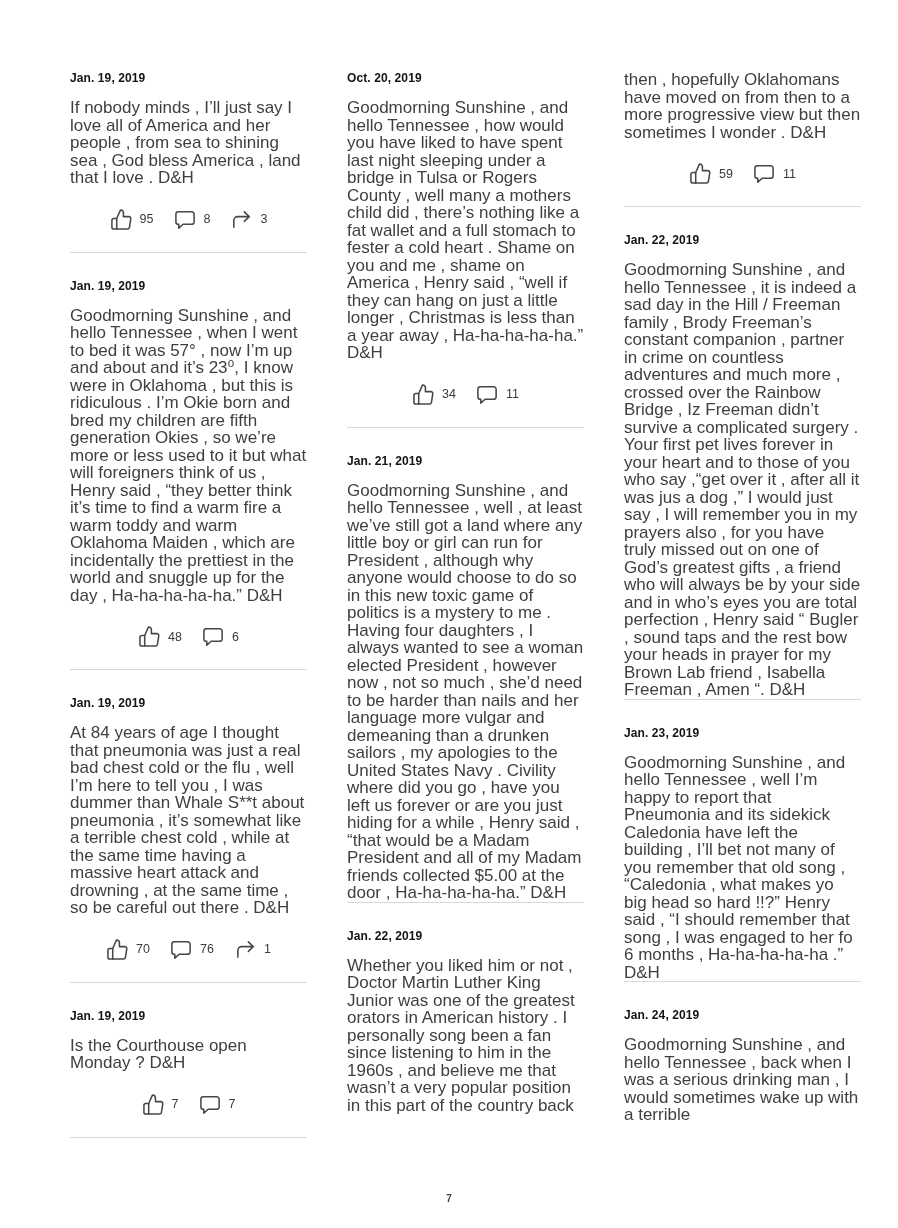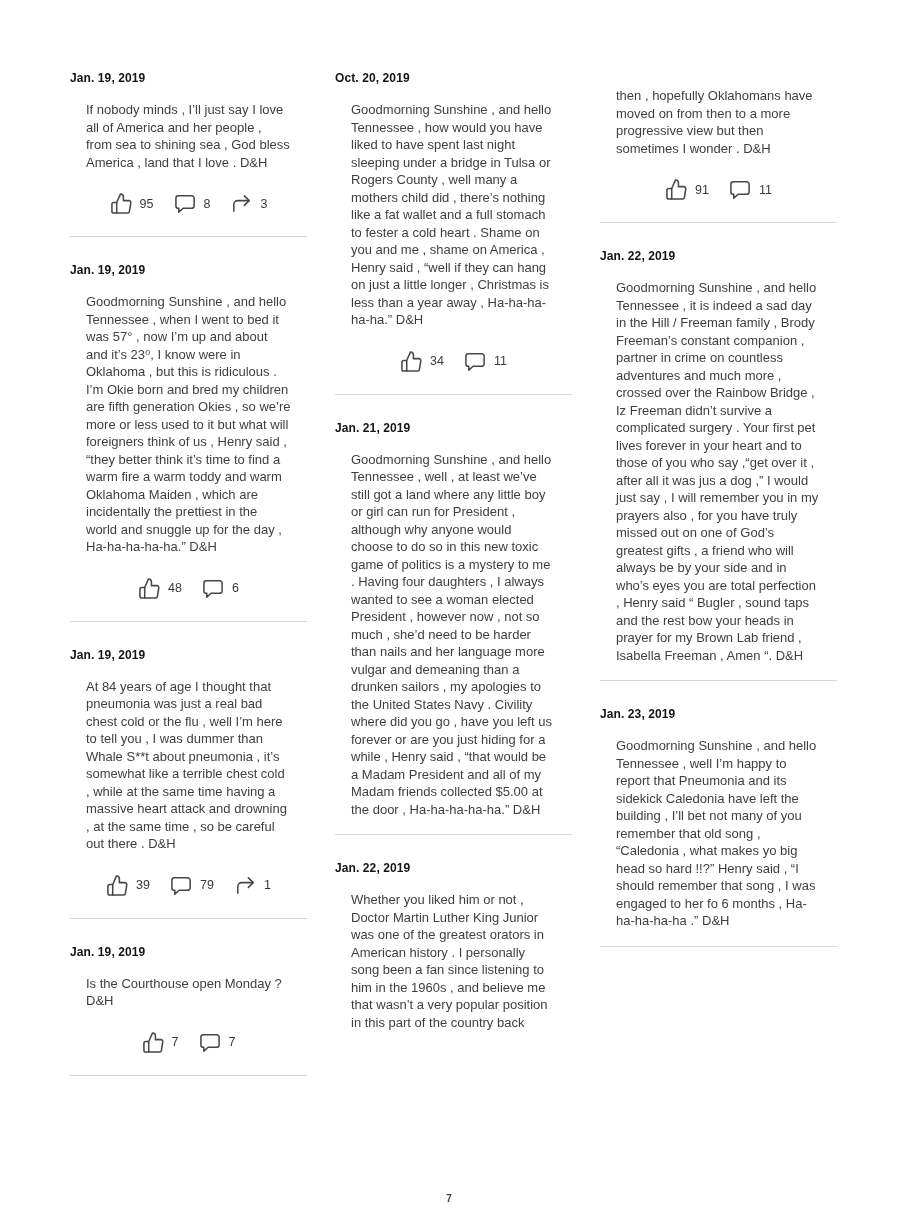--- a/index.html
+++ b/index.html
@@ -10,33 +10,33 @@
     height: 1228px;
     background: #ffffff;
     overflow: hidden;
     font-family: "Liberation Sans", "DejaVu Sans", sans-serif;
   }
   .columns {
     position: absolute;
     top: 71px;
     left: 70px;
     display: flex;
-    gap: 28px;
+    gap: 40px;
   }
   .col { width: 237px; flex: 0 0 237px; }
   .post-date {
     margin: 0 0 14px 0;
     font-size: 12px;
     font-weight: 700;
     color: #141414;
     letter-spacing: 0.1px;
   }
   .post-body {
-    margin: 16px;
-    font-size: 13px;
+    margin: 0;
+    font-size: 17px;
     line-height: 17.5px;
     color: #3f3f3f;
   }
   .engagement {
     display: flex;
     align-items: center;
     justify-content: center;
     gap: 20px;
     margin: 21px 0 21px 0;
   }
@@ -128,29 +128,29 @@
     <h3 class="post-date">Jan. 19, 2019</h3>
     <p class="post-body">At 84 years of age I thought that pneumonia was just a real bad chest cold or the flu , well I’m here to tell you , I was dummer than Whale S**t about pneumonia , it’s somewhat like a terrible chest cold , while at the same time having a massive heart attack and drowning , at the same time , so be careful out there . D&amp;H</p>
     <div class="engagement">
             <span class="stat">
               <span class="icon">
                 <svg viewBox="0 0 24 24" fill="none" stroke="currentColor" stroke-width="1.6" stroke-linecap="round" stroke-linejoin="round">
                   <path d="M14 9V5a3 3 0 0 0-3-3l-4 9v11h11.28a2 2 0 0 0 2-1.7l1.38-9a2 2 0 0 0-2-2.3z"></path>
                   <path d="M7 22H4a2 2 0 0 1-2-2v-7a2 2 0 0 1 2-2h3"></path>
                 </svg>
               </span>
-              <span class="count">39</span>
-            </span>
-            <span class="stat">
-              <span class="icon">
-                <svg viewBox="0 0 24 24" fill="none" stroke="currentColor" stroke-width="1.6" stroke-linecap="round" stroke-linejoin="round">
-                  <path d="M21 14.5a2.5 2.5 0 0 1-2.5 2.5H9.5L5 21v-4H4.5A2.5 2.5 0 0 1 2 14.5v-8A2.5 2.5 0 0 1 4.5 4h14A2.5 2.5 0 0 1 21 6.5z"></path>
-                </svg>
-              </span>
-              <span class="count">79</span>
+              <span class="count">70</span>
+            </span>
+            <span class="stat">
+              <span class="icon">
+                <svg viewBox="0 0 24 24" fill="none" stroke="currentColor" stroke-width="1.6" stroke-linecap="round" stroke-linejoin="round">
+                  <path d="M21 14.5a2.5 2.5 0 0 1-2.5 2.5H9.5L5 21v-4H4.5A2.5 2.5 0 0 1 2 14.5v-8A2.5 2.5 0 0 1 4.5 4h14A2.5 2.5 0 0 1 21 6.5z"></path>
+                </svg>
+              </span>
+              <span class="count">76</span>
             </span>
             <span class="stat">
               <span class="icon">
                 <svg viewBox="0 0 24 24" fill="none" stroke="currentColor" stroke-width="1.6" stroke-linecap="round" stroke-linejoin="round">
                   <polyline points="15 14 20 9 15 4"></polyline>
                   <path d="M4 20v-7a4 4 0 0 1 4-4h12"></path>
                 </svg>
               </span>
               <span class="count">1</span>
             </span>
@@ -226,21 +226,21 @@
 
     <p class="post-body">then , hopefully Oklahomans have moved on from then to a more progressive view but then sometimes I wonder . D&amp;H</p>
     <div class="engagement">
             <span class="stat">
               <span class="icon">
                 <svg viewBox="0 0 24 24" fill="none" stroke="currentColor" stroke-width="1.6" stroke-linecap="round" stroke-linejoin="round">
                   <path d="M14 9V5a3 3 0 0 0-3-3l-4 9v11h11.28a2 2 0 0 0 2-1.7l1.38-9a2 2 0 0 0-2-2.3z"></path>
                   <path d="M7 22H4a2 2 0 0 1-2-2v-7a2 2 0 0 1 2-2h3"></path>
                 </svg>
               </span>
-              <span class="count">91</span>
+              <span class="count">59</span>
             </span>
             <span class="stat">
               <span class="icon">
                 <svg viewBox="0 0 24 24" fill="none" stroke="currentColor" stroke-width="1.6" stroke-linecap="round" stroke-linejoin="round">
                   <path d="M21 14.5a2.5 2.5 0 0 1-2.5 2.5H9.5L5 21v-4H4.5A2.5 2.5 0 0 1 2 14.5v-8A2.5 2.5 0 0 1 4.5 4h14A2.5 2.5 0 0 1 21 6.5z"></path>
                 </svg>
               </span>
               <span class="count">11</span>
             </span>
           </div>
@@ -252,16 +252,21 @@
     <p class="post-body">Goodmorning Sunshine , and hello Tennessee , it is indeed a sad day in the Hill / Freeman family , Brody Freeman’s constant companion , partner in crime on countless adventures and much more , crossed over the Rainbow Bridge , Iz Freeman didn’t survive a complicated surgery . Your first pet lives forever in your heart and to those of you who say ,“get over it , after all it was jus a dog ,” I would just say , I will remember you in my prayers also , for you have truly missed out on one of God’s greatest gifts , a friend who will always be by your side and in who’s eyes you are total perfection , Henry said “ Bugler , sound taps and the rest bow your heads in prayer for my Brown Lab friend , Isabella Freeman , Amen “. D&amp;H</p>
     <hr class="divider">
   </article>
 
   <article class="post">
     <h3 class="post-date">Jan. 23, 2019</h3>
     <p class="post-body">Goodmorning Sunshine , and hello Tennessee , well I’m happy to report that Pneumonia and its sidekick Caledonia have left the building , I’ll bet not many of you remember that old song , “Caledonia , what makes yo big head so hard !!?” Henry said , “I should remember that song , I was engaged to her fo 6 months , Ha-ha-ha-ha-ha .” D&amp;H</p>
     <hr class="divider">
   </article>
 
+  <article class="post">
+    <h3 class="post-date">Jan. 24, 2019</h3>
+    <p class="post-body">Goodmorning Sunshine , and hello Tennessee , back when I was a serious drinking man , I would sometimes wake up with a terrible</p>
+
+  </article>
 </section>
   </div>
   <div class="folio">7</div>
 </div>
 
 </body></html>

